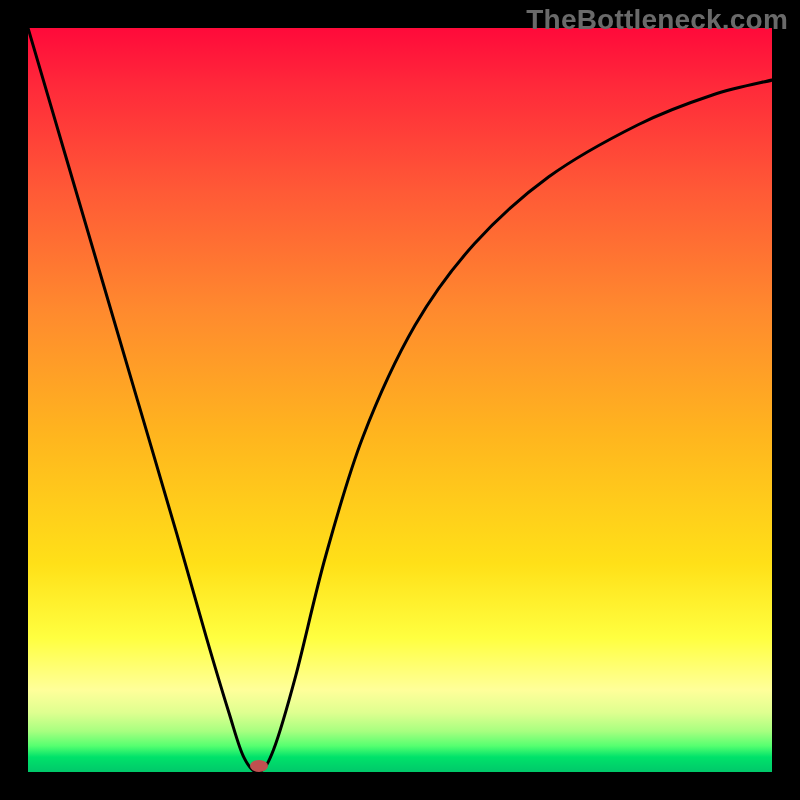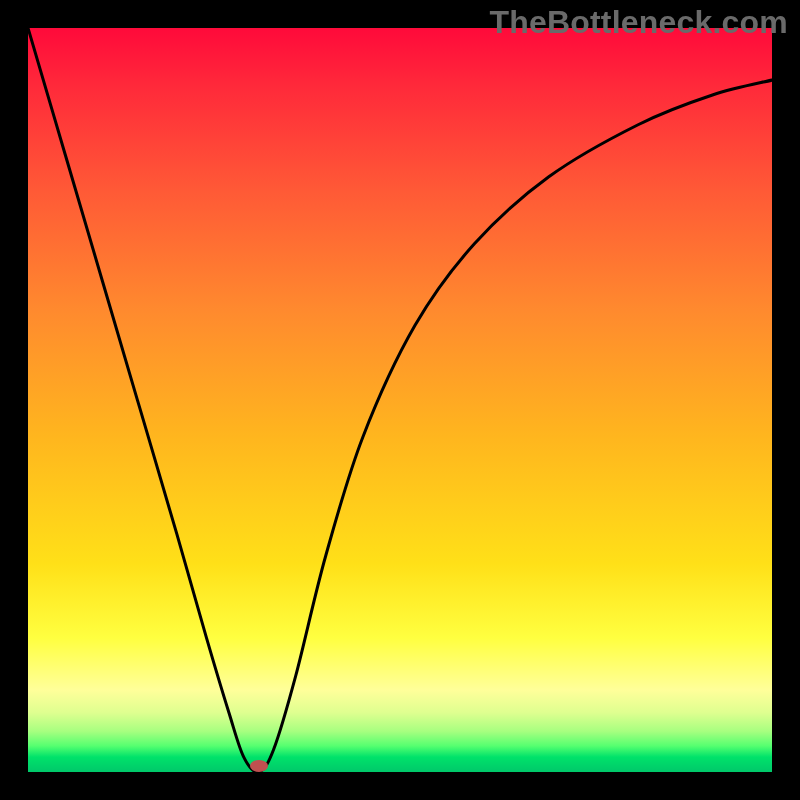--- a/index.html
+++ b/index.html
@@ -8,21 +8,21 @@
     position: relative;
     width: 800px;
     height: 800px;
     background: #000;
   }
   .watermark {
     position: absolute;
     top: 4px;
     right: 12px;
     font-family: Arial, Helvetica, sans-serif;
-    font-size: 32px;
+    font-size: 28px;
     font-weight: 600;
     color: #6a6a6a;
     letter-spacing: 0.2px;
     z-index: 10;
   }
   .plot-area {
     position: absolute;
     left: 28px;
     top: 28px;
     width: 744px;

